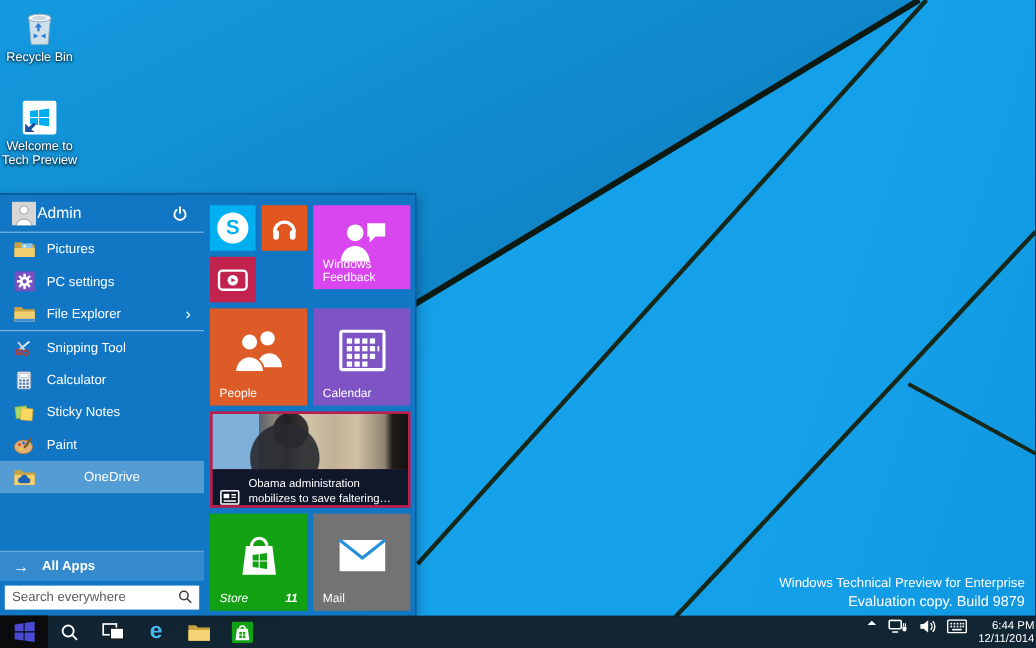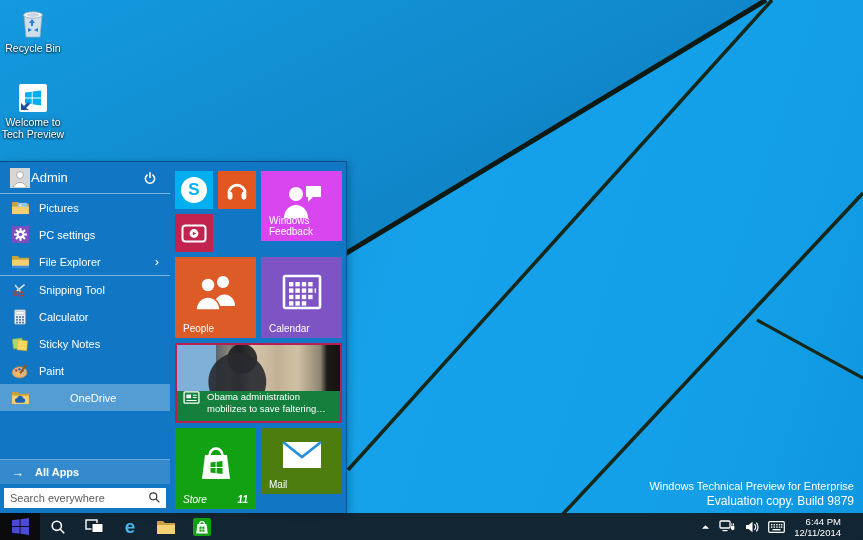--- a/index.html
+++ b/index.html
@@ -70,38 +70,38 @@
   .t-calendar{left:86px;top:95px;width:81px;height:81px;background:#7e53c4;}
   .t-news{left:0;top:181px;width:167px;height:80px;background:#b91e4e;
     border:2px solid #b91e4e;}
   .t-news .photo{position:absolute;left:0;top:0;right:0;height:46px;
     background:
       radial-gradient(circle at 37% 80%, rgba(40,42,48,.9) 0 26%, rgba(40,42,48,0) 27%),
       radial-gradient(circle at 40% 30%, rgba(25,25,28,.85) 0 14%, rgba(25,25,28,0) 15%),
       linear-gradient(to right,#7fb0d8 0%,#7fb0d8 24%,#5a646e 24%,#8a8478 32%,
         #4a4e55 38%,#d4c6ab 46%,#c3b195 62%,#cfc0a4 74%,#8d8470 88%,#1e1c19 92%,#141210 100%);}
   .t-news .banner{position:absolute;left:0;right:0;bottom:0;height:30px;
-    background:#15803d;display:flex;align-items:flex-start;gap:7px;padding:0 6px;}
+    background:#0f172a;display:flex;align-items:flex-end;gap:7px;padding:0 6px;}
   .t-news .banner .htext{color:#fff;font-size:9.5px;line-height:11.5px;}
   .t-store{left:0;top:266px;width:81px;height:81px;background:#12a112;font-style:italic;}
-  .t-mail{left:86px;top:266px;width:81px;height:66px;background:#4d7c0f;}
+  .t-mail{left:86px;top:266px;width:81px;height:81px;background:#737373;}
   .skype-circle{width:26px;height:26px;border-radius:50%;background:#fff;
     display:flex;align-items:center;justify-content:center;
     color:#00aff0;font-weight:bold;font-size:17px;}
 
   
   .taskbar{position:absolute;left:0;top:513px;width:863px;height:27px;
     background:rgba(18,21,26,.88);display:flex;align-items:center;}
   .start-btn{width:40px;height:27px;background:#0b0b0d;display:flex;
     align-items:center;justify-content:center;border:none;padding:0;cursor:pointer;}
   .tb-btn{width:36px;height:27px;display:flex;align-items:center;
     justify-content:center;background:none;border:none;padding:0;cursor:pointer;}
   .ie-e{font-size:19px;font-weight:bold;color:#46b7ec;line-height:19px;
     font-family:"Liberation Sans",sans-serif;}
-  .tray{margin-left:auto;display:flex;align-items:center;gap:9px;padding-right:22px;}
+  .tray{margin-left:auto;display:flex;align-items:flex-start;gap:9px;padding-right:1px;}
   .tray .tray-ic{display:flex;align-items:center;justify-content:center;cursor:pointer;}
   .clock{text-align:right;color:#fff;cursor:pointer;}
   .clock .tm{font-size:9.5px;line-height:11px;}
   .clock .dt{font-size:9.5px;line-height:11px;}
 </style>
 </head>
 <body>
 
 <div id="screen">
 

